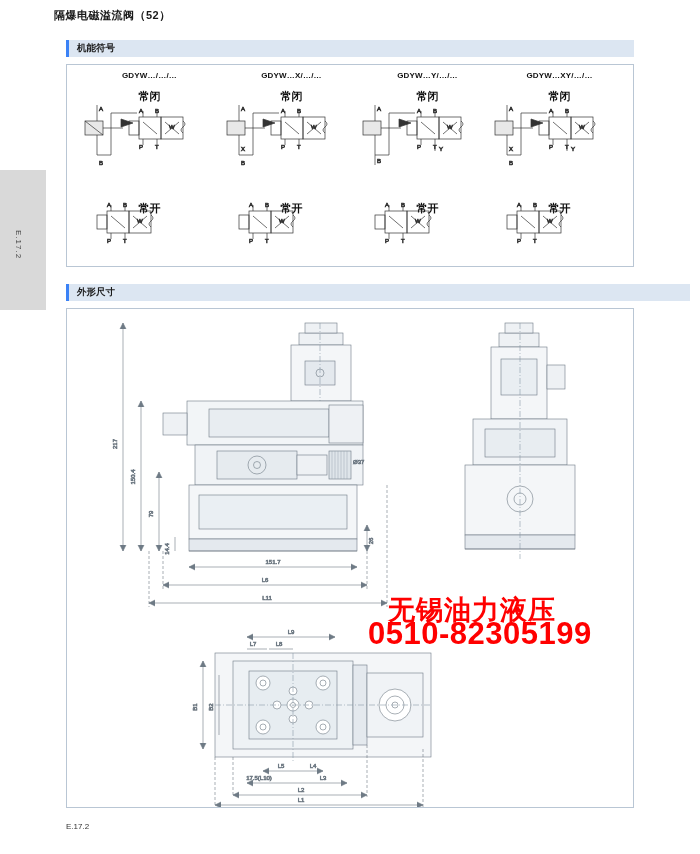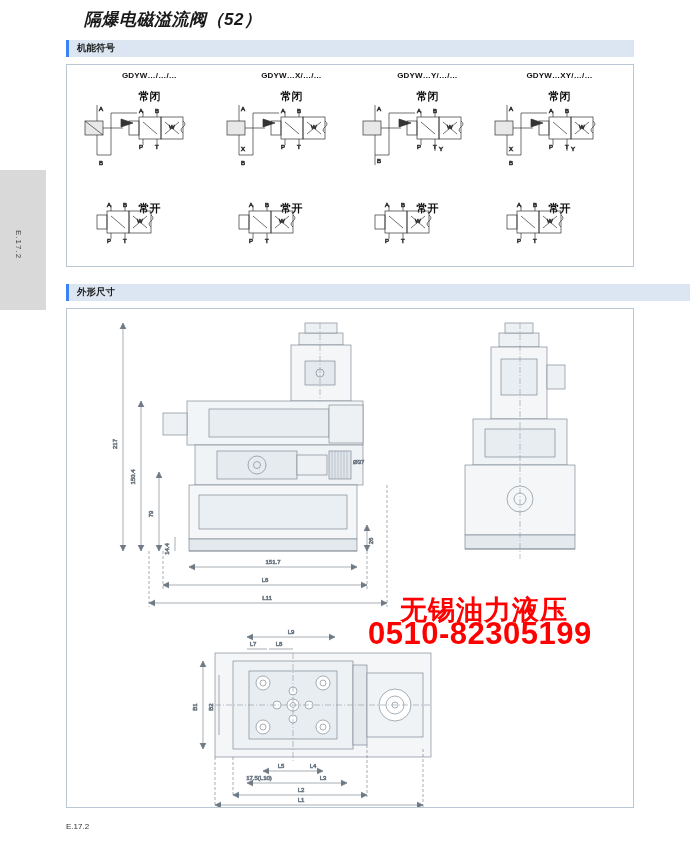--- a/index.html
+++ b/index.html
@@ -11,27 +11,26 @@
     width: 700px;
     height: 854px;
     position: relative;
     font-family: "Liberation Sans", sans-serif;
     color: #231f20;
     overflow: hidden;
   }
   
   .page-title {
     position: absolute;
-    left: 84px;
+    left: 54px;
     top: 8px;
-    font-size: 17px;
+    font-size: 11px;
     font-weight: bold;
     letter-spacing: 0.5px;
     color: #1a1a1a;
-    font-style: italic;
   }
   
   .side-tab {
     position: absolute;
     left: 0;
     top: 170px;
     width: 46px;
     height: 140px;
     background: #d9d9d9;
   }
@@ -100,21 +99,21 @@
     color: #111;
   }
   .sym-sub.top { top: 24px; }
   .sym-sub.bottom { top: 136px; }
   .sym-svg { position: absolute; left: 0; }
   .sym-svg.top { top: 34px; }
   .sym-svg.bottom { top: 132px; }
   
   .wm-text {
     position: absolute;
-    left: 400px;
+    left: 388px;
     top: 592px;
     font-size: 27px;
     font-weight: bold;
     color: #ff0000;
     letter-spacing: 1px;
     white-space: nowrap;
   }
   .wm-phone {
     position: absolute;
     left: 368px;

